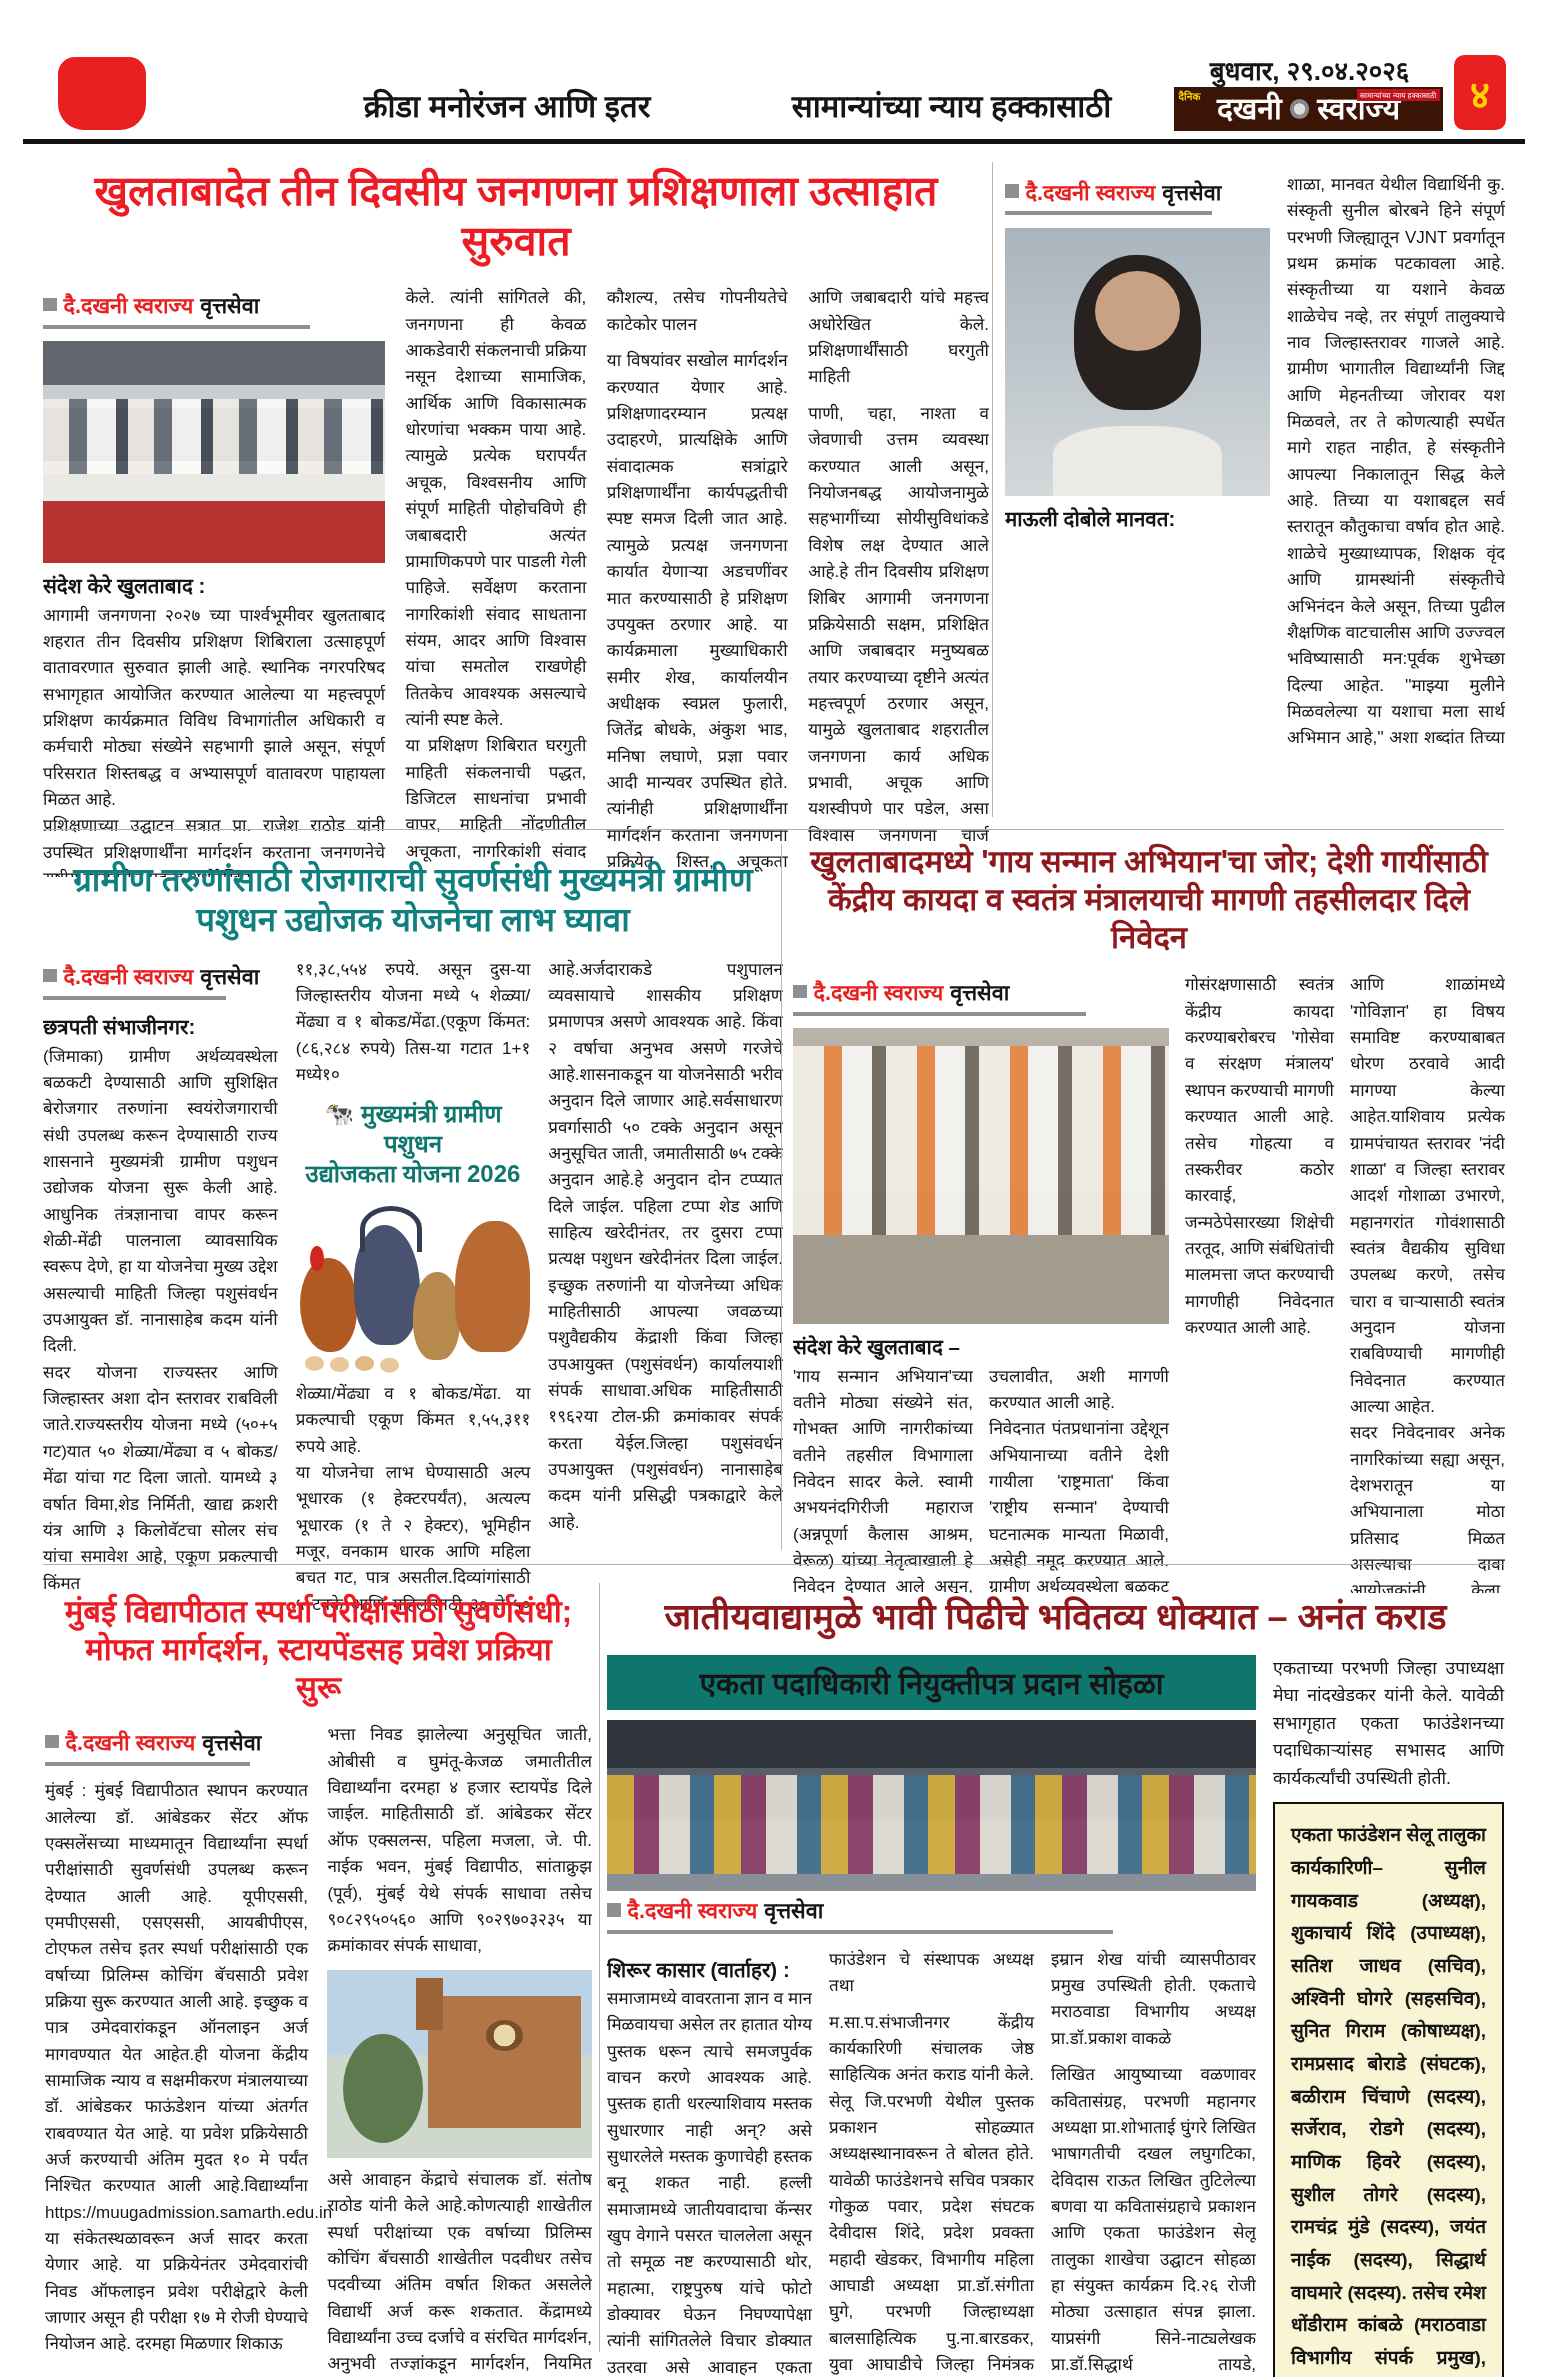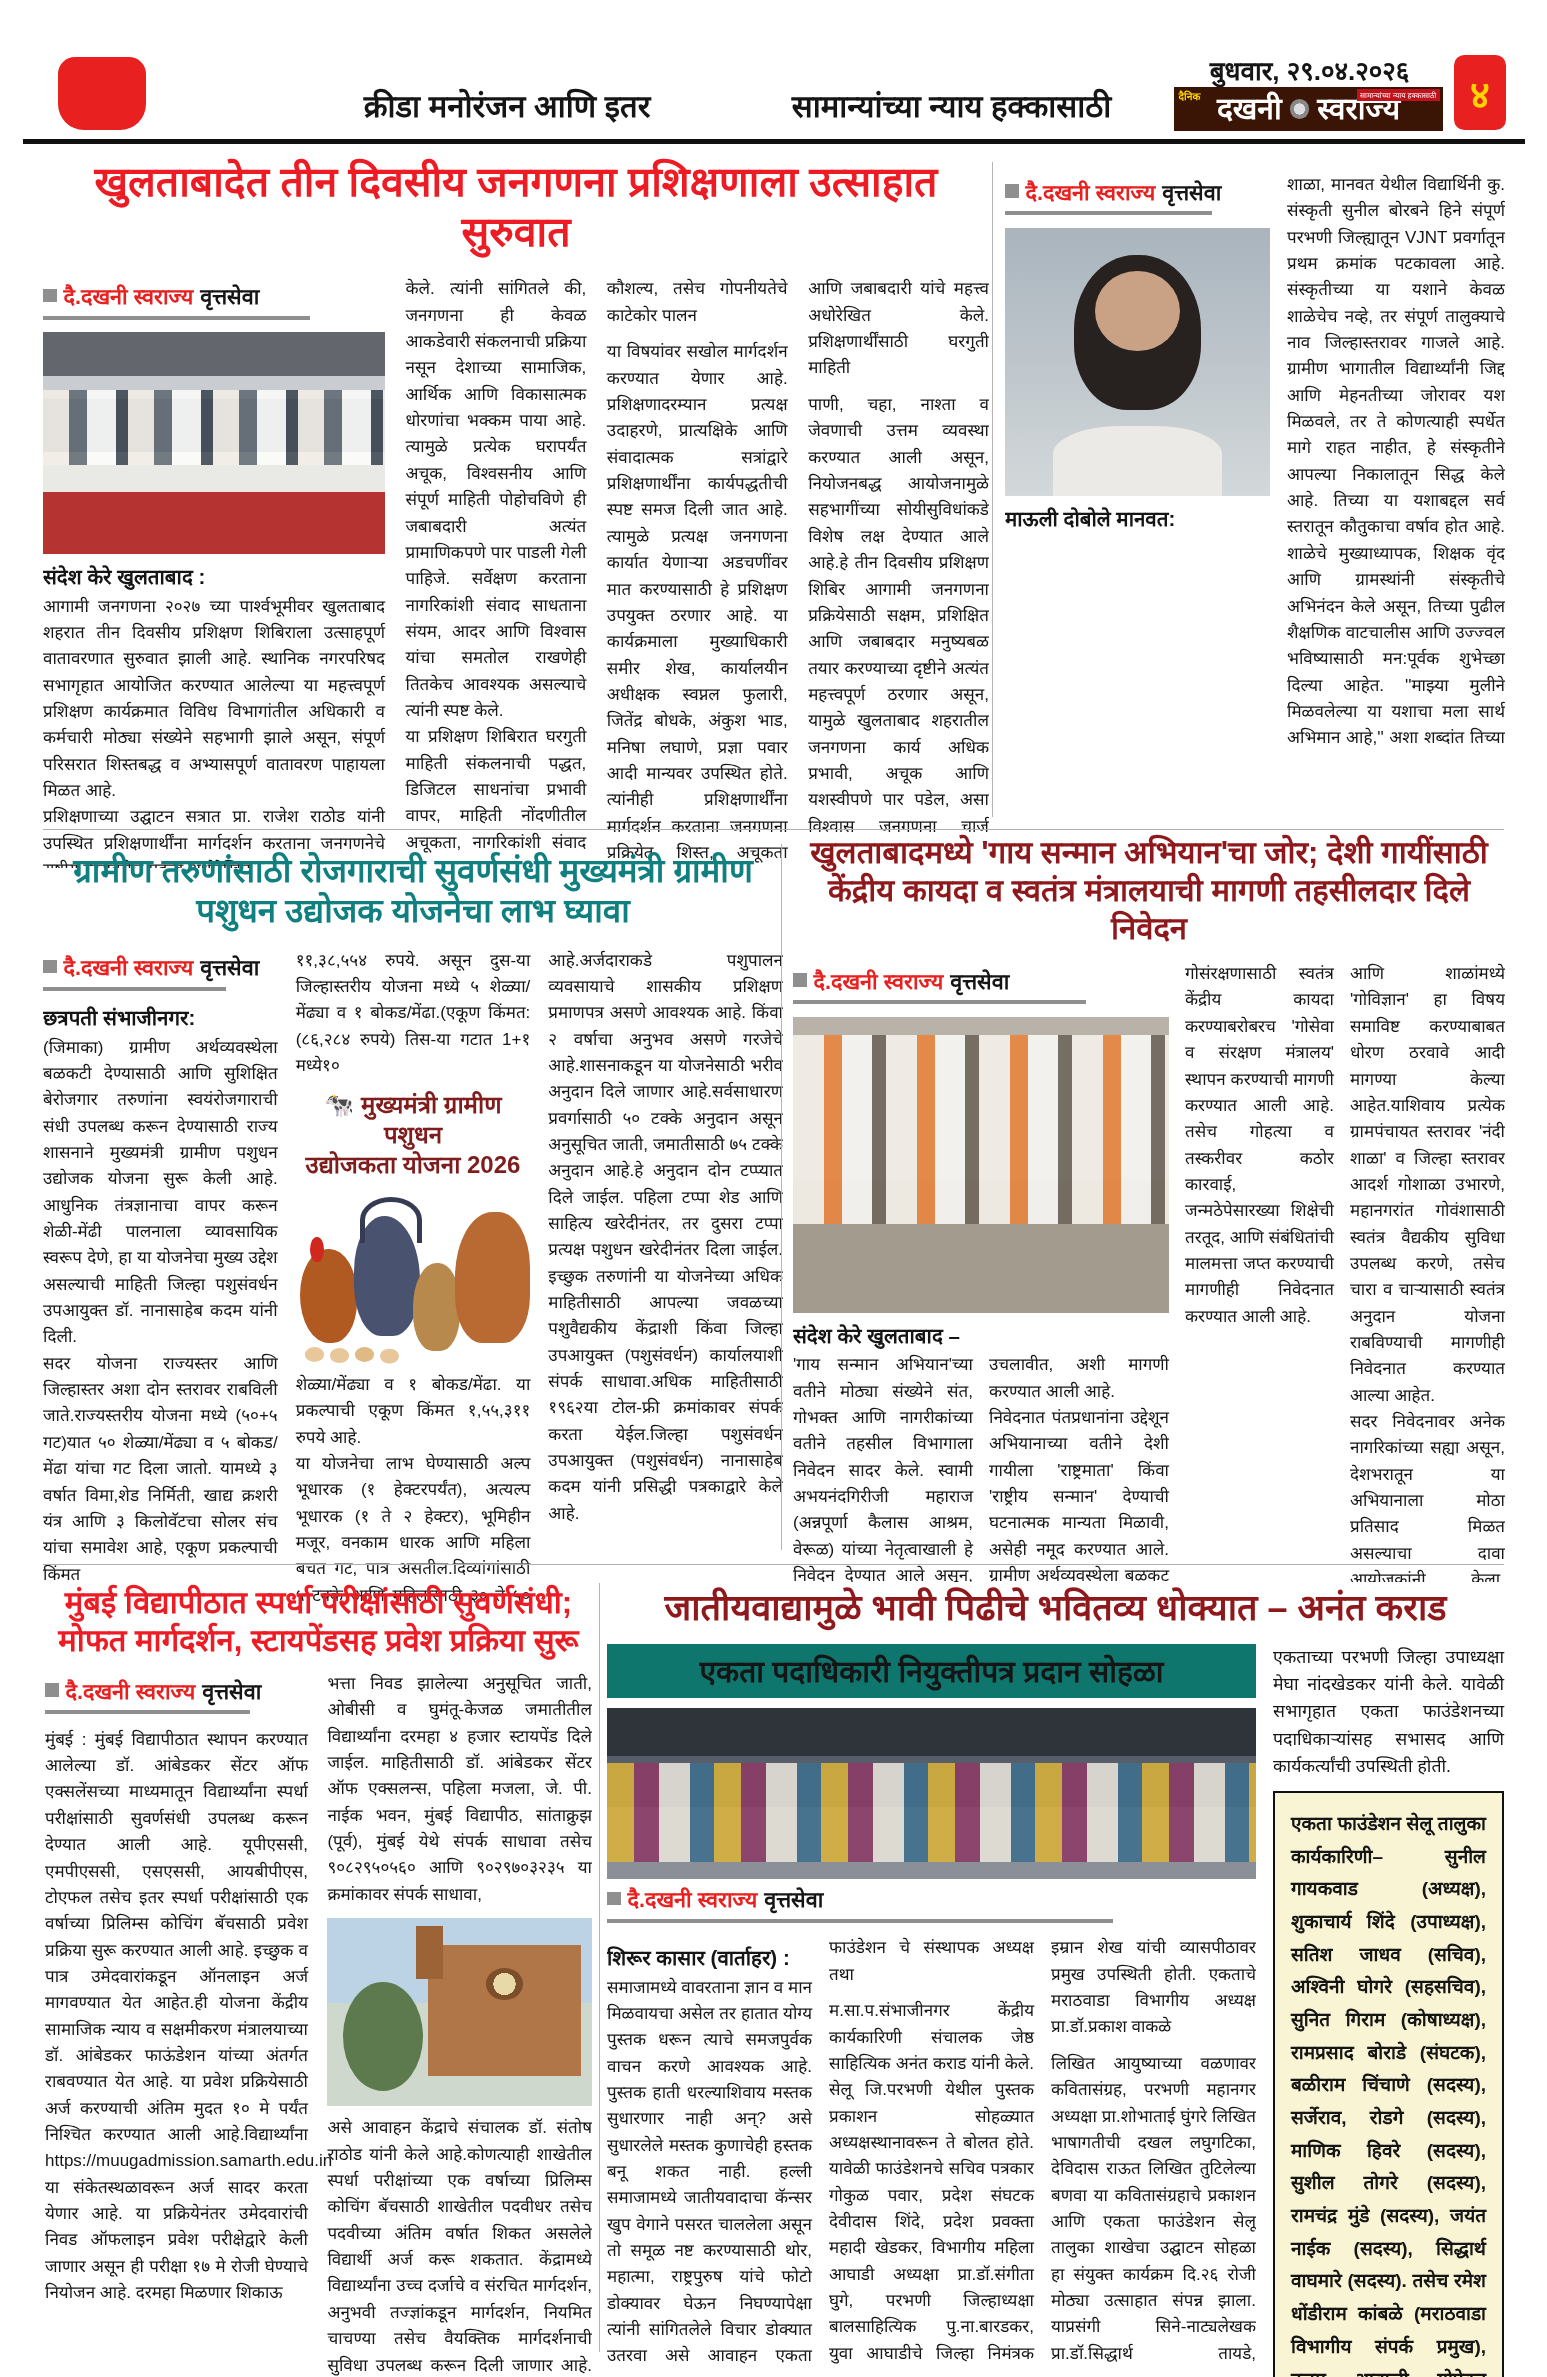--- a/index.html
+++ b/index.html
@@ -16,21 +16,21 @@
             display:flex;align-items:center;justify-content:center;gap:8px;}
   #masthead .mh-name{color:#ffffff;font-weight:bold;font-size:30px;line-height:1;}
   #masthead .mh-daily{position:absolute;left:4.6px;top:2.3px;color:#ffd200;font-size:10.3px;font-weight:bold;}
   #masthead .mh-tag{position:absolute;right:3.4px;top:2.3px;background:#c1121c;color:#fff;font-size:7.4px;padding:1.1px 3.4px;}
   .mh-dot{width:19.4px;height:19.4px;border-radius:50%;background:radial-gradient(circle,#ddd 0 40%,#888 41% 100%);}
   #pagenum{position:absolute;left:1454px;top:55px;width:52px;height:75px;background:#e8201f;border-radius:10.3px;
            display:flex;align-items:center;justify-content:center;color:#ffd200;font-size:38px;font-weight:bold;}
   #header-rule{position:absolute;left:23px;top:139px;width:1502px;height:5.1px;background:#101010;}
   
   .article{position:absolute;}
-  .headline{font-weight:bold;text-align:center;line-height:1.22;margin:7px;}
+  .headline{font-weight:bold;text-align:center;line-height:1.22;margin:16px;}
   .hl-red{color:#ed1c24;}
   .hl-blue{color:#41699c;}
   .hl-teal{color:#0f7f80;}
   .hl-maroon{color:#8e181b;}
   .byline{display:flex;align-items:center;gap:6.8px;font-size:21.6px;font-weight:bold;margin:4.6px 0 2.3px 0;white-space:nowrap;}
   .byline .bullet{width:13.7px;height:13.7px;background:#8f8f8f;flex:0 0 auto;}
   .byline .agency{color:#e8201f;}
   .byline-bar{height:4px;background:#8f8f8f;width:78%;margin:5.7px 0 12.5px 0;}
   .dateline{font-weight:bold;font-size:20.5px;margin:8px 0 3.4px 0;}
   .body-text{font-size:17px;line-height:1.55;text-align:justify;white-space:pre-line;margin:0 0 10.3px 0;}
@@ -56,21 +56,21 @@
   .photo-girl .hair{position:absolute;left:26%;top:10%;width:48%;height:58%;background:#272120;border-radius:48% 48% 42% 42%;}
   .photo-girl .face{position:absolute;left:34%;top:16%;width:32%;height:30%;background:#c9a184;border-radius:50%;}
   .photo-girl .shirt{position:absolute;left:18%;bottom:0;width:64%;height:26%;background:#eceae6;border-radius:40% 40% 0 0;}
   .caption{font-weight:bold;font-size:20.5px;margin:8px 0 4.6px 0;text-align:left;}
   
   #art-livestock{left:43px;top:844px;width:740px;}
   #art-livestock .headline{font-size:33px;}
   .c-body{display:flex;gap:18px;margin-top:16px;height:655px;overflow:hidden;}
   .c-col{flex:1;min-width:0;}
   .scheme-box{margin:10.3px 0;text-align:center;}
-  .scheme-title{color:#7f1d1d;font-weight:bold;font-size:24px;line-height:1.25;}
+  .scheme-title{color:#0f766e;font-weight:bold;font-size:24px;line-height:1.25;}
   .animals{height:182px;position:relative;background:#fff;}
   .animals .hen{position:absolute;left:2%;bottom:10%;width:24%;height:52%;background:#b05a22;border-radius:52% 52% 46% 54%;}
   .animals .hen::before{content:"";position:absolute;left:18%;top:-12%;width:24%;height:26%;background:#d0271e;border-radius:50%;}
   .animals .egg{position:absolute;left:4%;bottom:0;width:19.4px;height:15px;background:#e8c89a;border-radius:50%;
     box-shadow:25px 1.1px 0 #e8c89a,50px 0 0 #dfba85,75px 1.7px 0 #e8c89a;}
   .animals .buffalo{position:absolute;left:25%;bottom:14%;width:28%;height:66%;background:#49526e;border-radius:46% 54% 42% 42%;}
   .animals .buffalo::before{content:"";position:absolute;left:8%;top:-16%;width:80%;height:34%;
     border:5.7px solid #353b52;border-bottom:none;border-radius:50% 50% 0 0;}
   .animals .goat{position:absolute;left:50%;bottom:6%;width:20%;height:48%;background:#b8894d;border-radius:50% 46% 42% 42%;}
   .animals .cow{position:absolute;right:0;bottom:10%;width:32%;height:72%;background:#b96a33;border-radius:50% 42% 36% 36%;}

